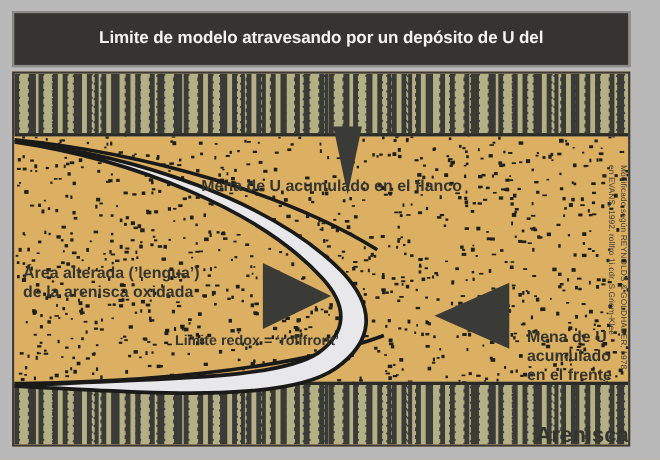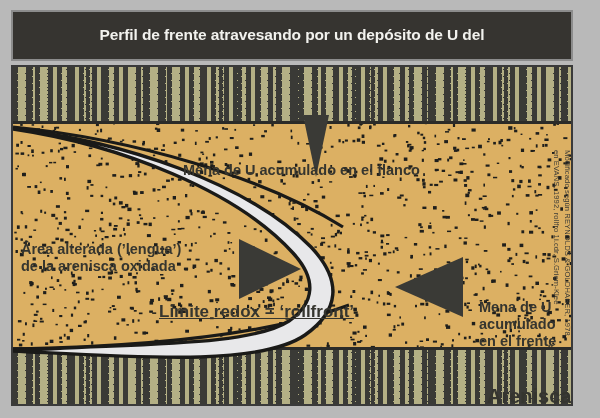--- a/index.html
+++ b/index.html
@@ -64,21 +64,21 @@
 
   
   .lbl{
     position:absolute;
     color:#35352f;font-weight:bold;
     line-height:1.17;
     white-space:pre-line;
   }
   #lbl-flanco{left:170px;top:95px;font-size:14.5px;}
   #lbl-lengua{left:8px;top:174px;font-size:14.5px;}
-  #lbl-redox{left:146px;top:235px;font-size:17px;text-decoration:underline;}
+  #lbl-redox{left:146px;top:235px;font-size:13px;}
   #lbl-frente{left:466px;top:232px;font-size:14.5px;}
   #lbl-reducida{left:474px;top:318px;font-size:20px;text-align:right;}
 
   
   .credit{
     position:absolute;left:573px;top:150px;
     width:220px;
     transform:rotate(90deg);
     transform-origin:0 0;
     color:#3a3a36;
@@ -87,21 +87,21 @@
     letter-spacing:0.1px;
     white-space:pre-line;
   }
 </style>
 </head>
 <body>
 
 <div id="root">
 
   <div class="title-box">
-    <div class="title-text"><span>Perfil de frente atravesando por un depósito de U del</span><br></div>
+    <div class="title-text"><span>Limite de modelo atravesando por un depósito de U del</span><br></div>
   </div>
 
   <div class="fig-frame">
     <div class="fig-inner">
 
       <div class="sandstone">
         <svg class="stipple" viewBox="0 0 558 229" preserveAspectRatio="none">
           <g fill="#1f1f1c" id="dots">
               <rect x="277.6" y="86.9" width="2.2" height="1.5"></rect>
               <rect x="2.4" y="31.6" width="3.5" height="1.9"></rect>

